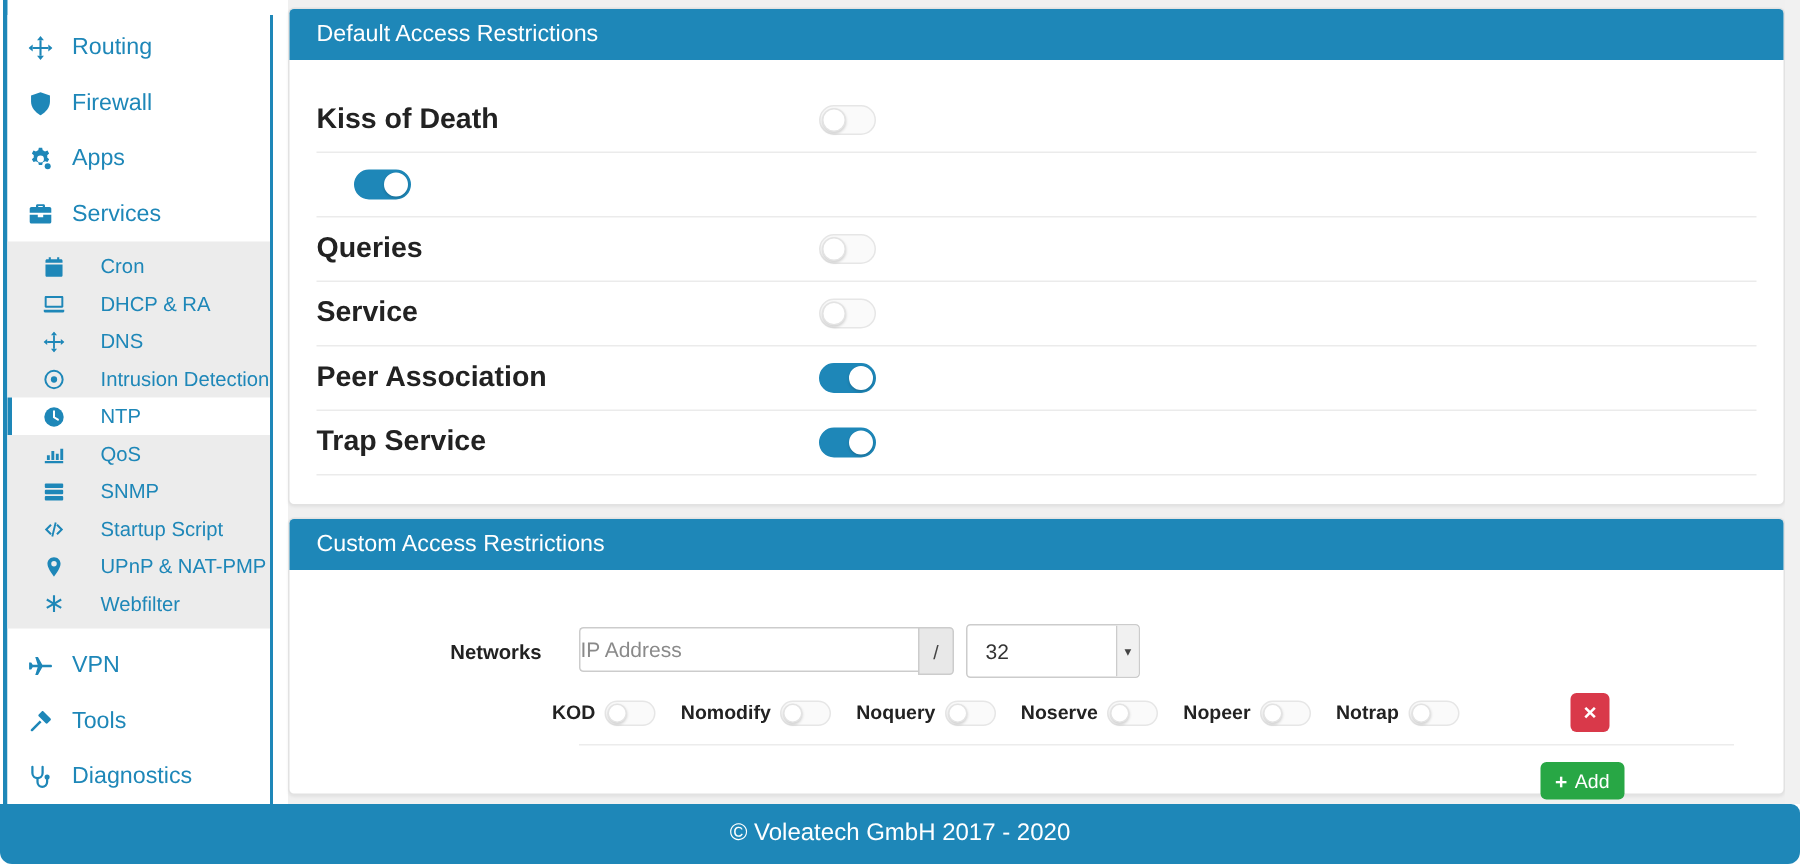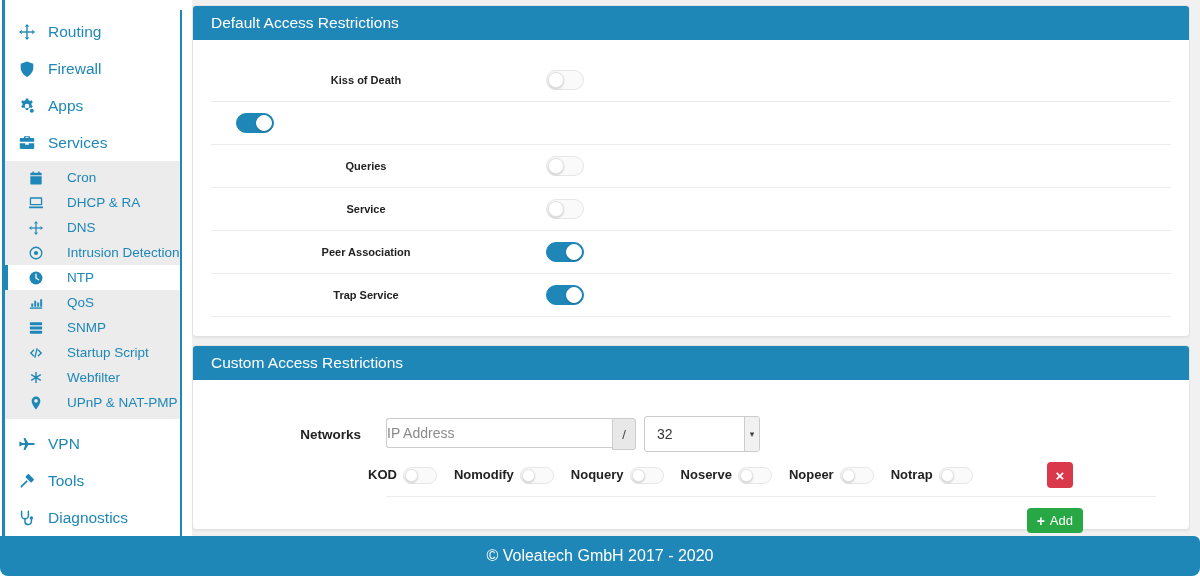--- a/index.html
+++ b/index.html
@@ -34,22 +34,22 @@
            border-radius:4px; box-shadow:0 1px 2px rgba(0,0,0,.06); }
   .panel-header { height:34px; background:#1e87b8; color:#fff; font-size:15.5px;
                   display:flex; align-items:center; padding-left:18px;
                   border-radius:3px 3px 0 0; }
   .panel-default { top:5px; }
   .panel-custom { top:345px; height:185px; }
 
   .rows { padding:19px 0; }
   .setting-row { height:43px; display:flex; align-items:center; margin:0 18px;
                  border-bottom:1px solid #ebebeb; }
-  .setting-row .setting-label { width:310px; text-align:center; font-weight:bold;
-                                font-size:11px; color:#222; }
+  .setting-row .setting-label { width:310px; text-align:left; font-weight:bold;
+                                font-size:19px; color:#222; }
   .setting-row .switch { margin-left:25px; }
 
   
   .switch { position:relative; width:38px; height:20px; border-radius:10px; background:#fafafa;
             border:1px solid #e6e6e6; cursor:pointer; display:inline-block; flex:0 0 auto; }
   .switch .knob { position:absolute; top:1px; left:1px; width:16px; height:16px; border-radius:50%;
                   background:#fff; border:1px solid #e3e3e3; box-shadow:0 1px 2px rgba(0,0,0,.18); }
   .switch.on { background:#1e87b8; border-color:#1e87b8; }
   .switch.on .knob { left:auto; right:1px; border-color:#fff; }
   .switch.sm { width:34px; height:17px; border-radius:9px; }
@@ -210,32 +210,32 @@
           <span class="icon">
             <svg viewBox="0 0 16 16" fill="currentColor">
               <path d="M5.2 3.8L1 8l4.2 4.2 1.1-1.1L3.2 8l3.1-3.1zM10.8 3.8l-1.1 1.1L12.8 8l-3.1 3.1 1.1 1.1L15 8zM8.6 2.4L6 13.2l1.4.4L10 2.8z"></path>
             </svg>
           </span>
           <span class="lbl">Startup Script</span>
         </li>
         <li class="sub-item">
           <span class="icon">
             <svg viewBox="0 0 16 16" fill="currentColor">
+              <path d="M8 .6C5.2.6 3 2.8 3 5.6 3 9.4 8 15.4 8 15.4s5-6 5-9.8C13 2.8 10.8.6 8 .6zm0 7a2.1 2.1 0 1 1 0-4.2 2.1 2.1 0 0 1 0 4.2z"></path>
+            </svg>
+          </span>
+          <span class="lbl">UPnP &amp; NAT-PMP</span>
+        </li>
+        <li class="sub-item">
+          <span class="icon">
+            <svg viewBox="0 0 16 16" fill="currentColor">
               <path d="M7.2 1h1.6v5l4.3-2.5.8 1.4-4.3 2.5 4.3 2.5-.8 1.4-4.3-2.5v5H7.2v-5l-4.3 2.5-.8-1.4 4.3-2.5-4.3-2.5.8-1.4 4.3 2.5z"></path>
             </svg>
           </span>
           <span class="lbl">Webfilter</span>
-        </li>
-        <li class="sub-item">
-          <span class="icon">
-            <svg viewBox="0 0 16 16" fill="currentColor">
-              <path d="M8 .6C5.2.6 3 2.8 3 5.6 3 9.4 8 15.4 8 15.4s5-6 5-9.8C13 2.8 10.8.6 8 .6zm0 7a2.1 2.1 0 1 1 0-4.2 2.1 2.1 0 0 1 0 4.2z"></path>
-            </svg>
-          </span>
-          <span class="lbl">UPnP &amp; NAT-PMP</span>
         </li>
       </ul>
     <ul class="nav-bottom" id="navBottom">
         <li class="nav-item">
           <span class="icon">
             <svg viewBox="0 0 16 16" fill="currentColor">
               <path d="M15.7 8c0 .5-.4.9-.9.9H9.2L6.3 14H4.5l1.6-5.1H2.8l-1 1.4H.4V5.7h1.4l1 1.4h3.3L4.5 2h1.8l2.9 5.1h5.6c.5 0 .9.4.9.9z"></path>
             </svg>
           </span>
           <span class="lbl">VPN</span>

